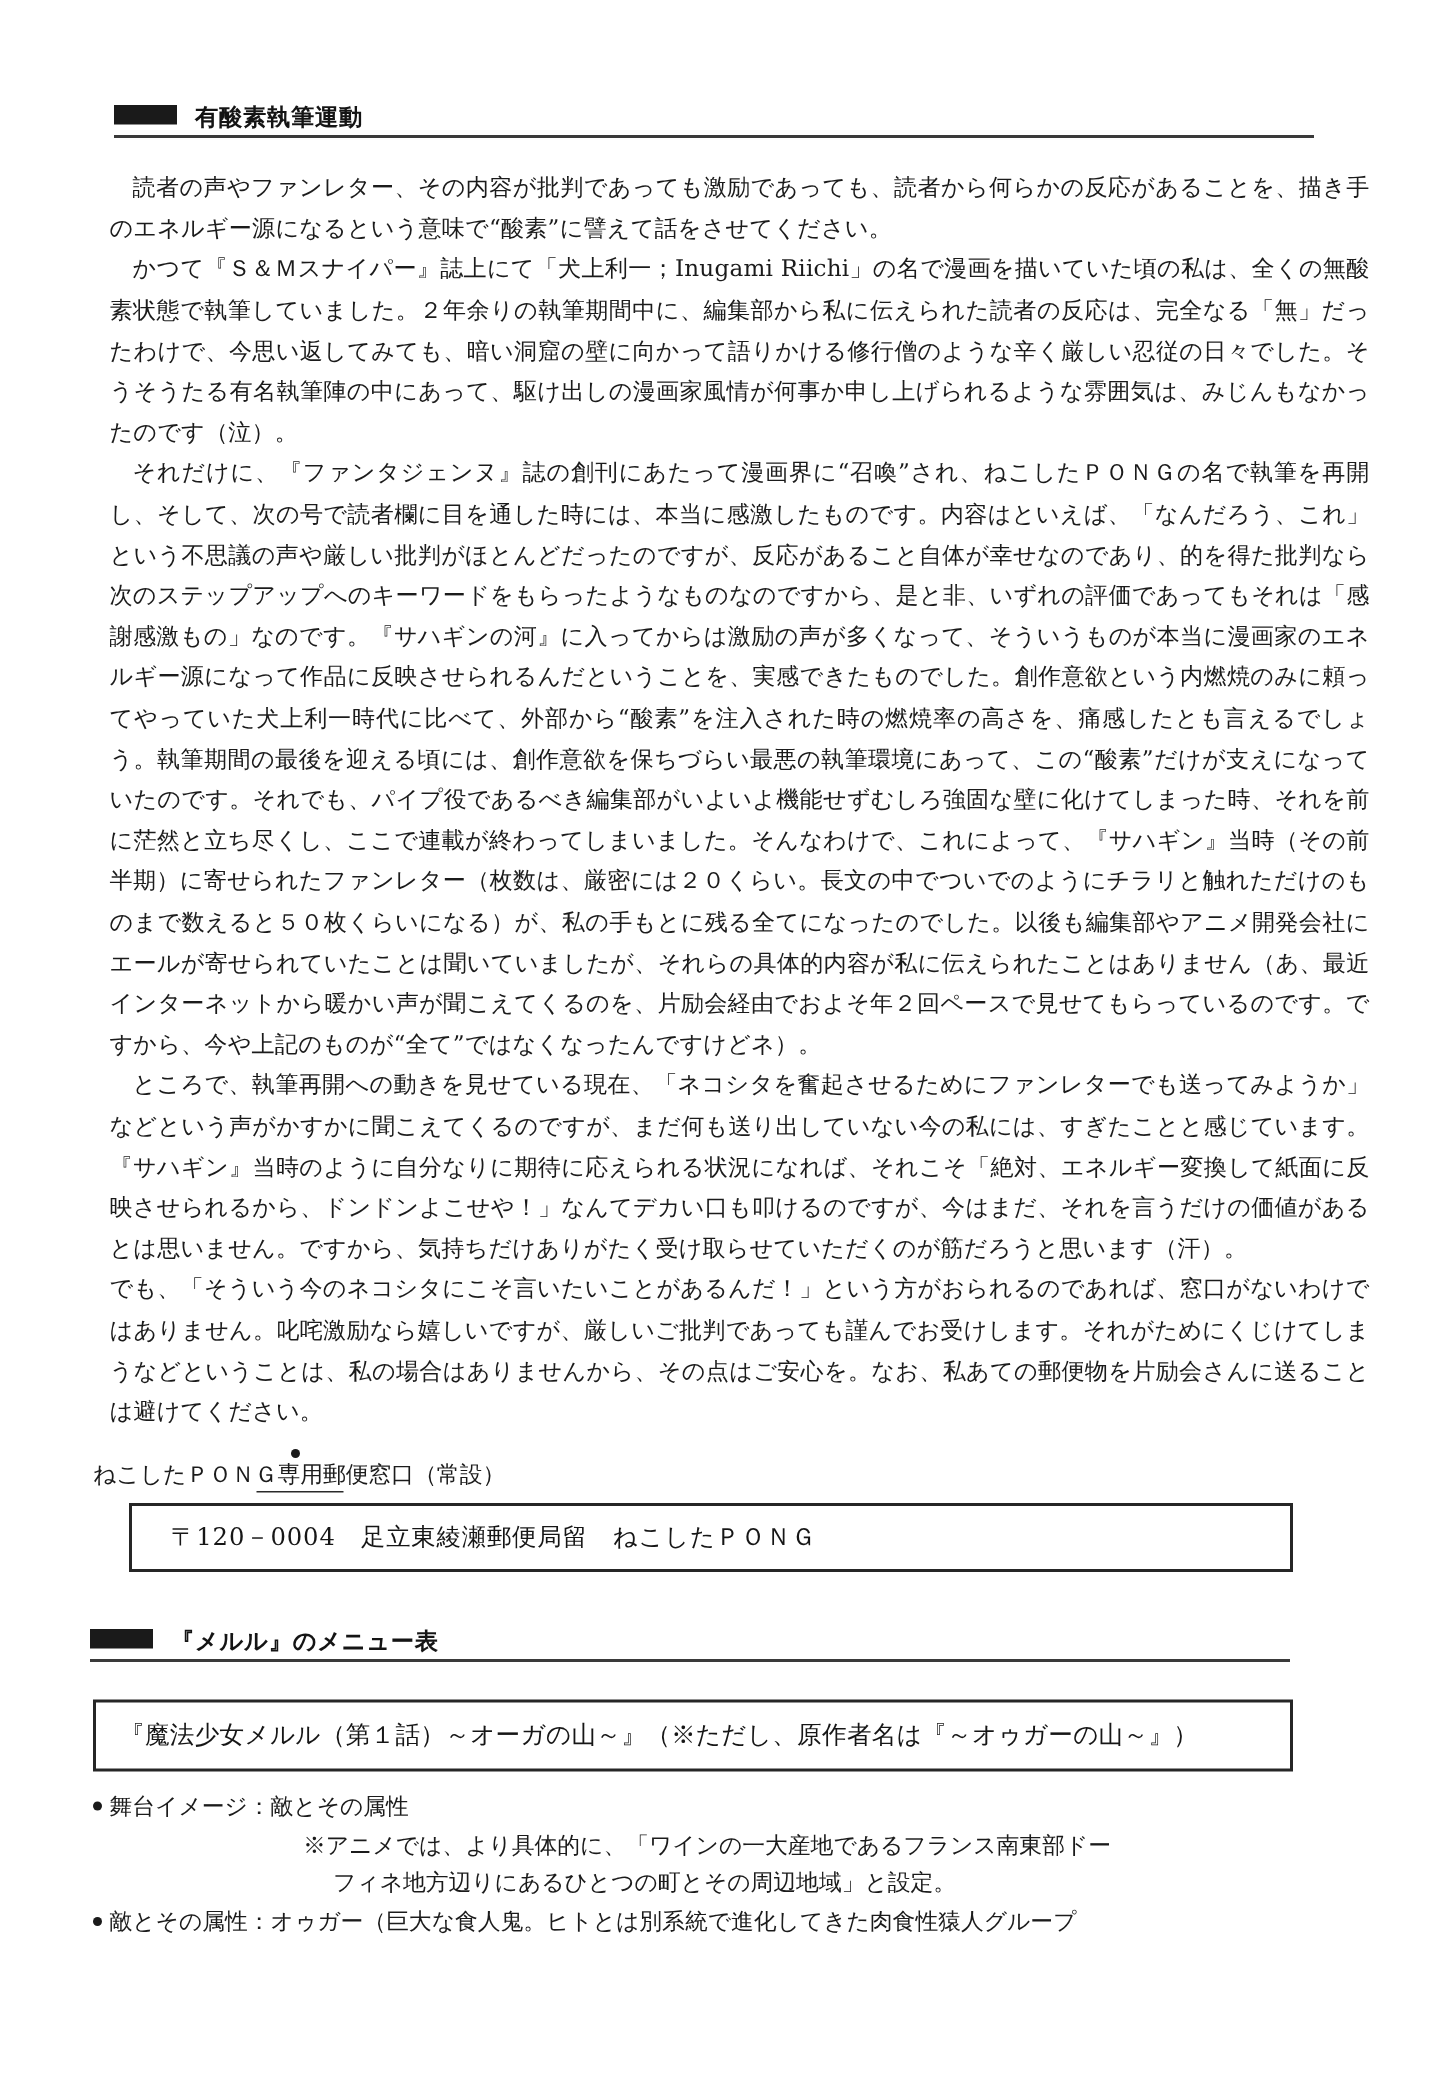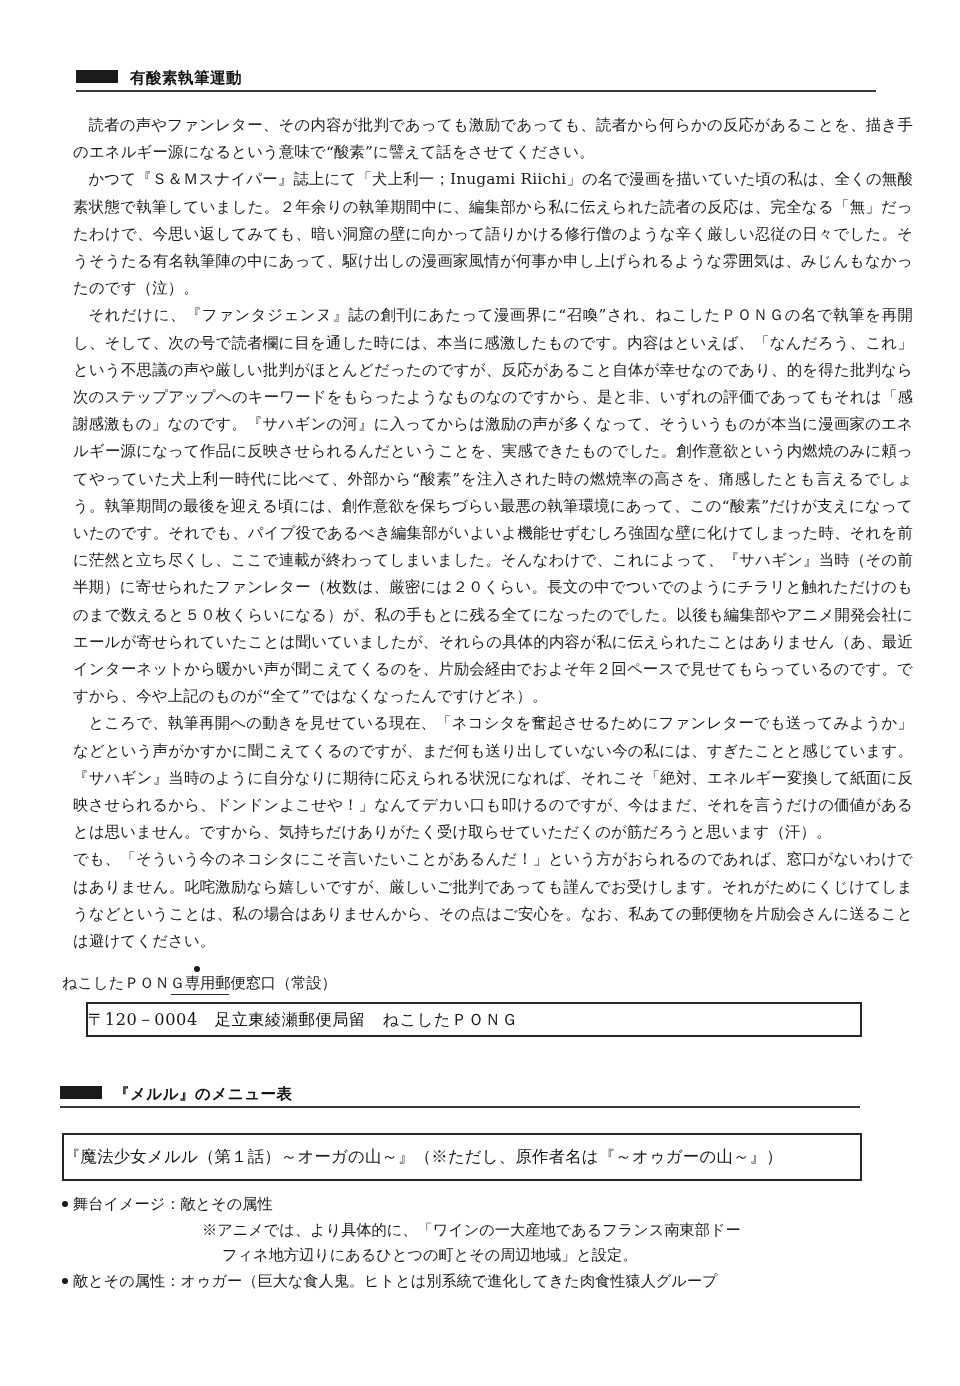--- a/index.html
+++ b/index.html
@@ -111,28 +111,30 @@
     letter-spacing: 0.6px;
     color: #161616;
     white-space: nowrap;
   }
 
   #postal-box {
     position: absolute;
     left: 86px;
     top: 1002px;
     width: 776px;
-    height: 35px;
+    height: 46px;
+    padding-left: 26px;
   }
   #episode-box {
     position: absolute;
     left: 62px;
     top: 1133px;
     width: 800px;
     height: 48px;
+    padding-left: 16px;
   }
   #episode-box .frame-text { font-size: 16.4px; letter-spacing: 0.2px; }
 
   
   .menu-list {
     position: absolute;
     left: 62px;
     top: 1192px;
     width: 820px;
     font-size: 15.2px;

